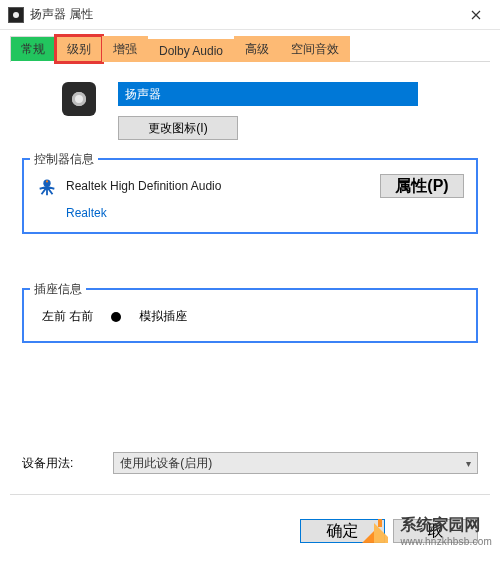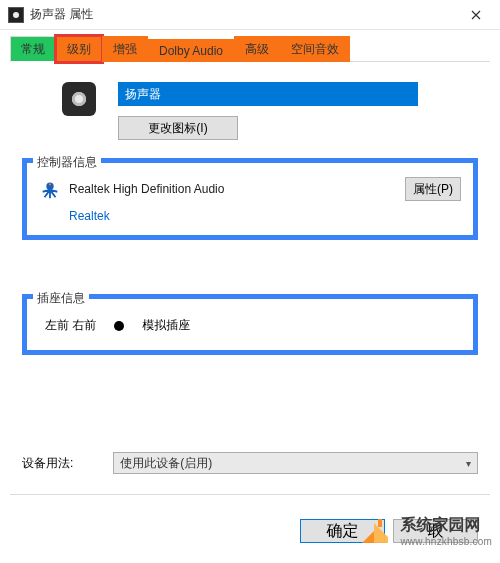--- a/index.html
+++ b/index.html
@@ -58,21 +58,21 @@
     left: 10px; right: 10px; bottom: 0;
     border-bottom: 1px solid #d9d9d9;
   }
   .tab {
     padding: 4px 10px;
     color: #333;
     border: 1px solid transparent;
     border-bottom: none;
     position: relative;
     z-index: 2;
-    background: #f97316;
+    background: #fdba74;
     cursor: default;
   }
   .tab.active {
     border-color: #d9d9d9;
     background: #22c55e;
   }
   .tab.active::after {
     content: "";
     position: absolute;
     left: 0; right: 0; bottom: -1px;
@@ -129,21 +129,21 @@
     height: 24px;
     background: #e1e1e1;
     border: 1px solid #adadad;
     font-size: 12px;
     font-family: inherit;
     cursor: default;
   }
 
   .group {
     margin-top: 18px;
-    border: 5px solid #3b82f6;
+    border: 2px solid #3b82f6;
     position: relative;
     padding: 14px 12px 12px 12px;
   }
   .group-title {
     position: absolute;
     top: -9px; left: 6px;
     background: #fff;
     padding: 0 4px;
     color: #333;
   }
@@ -153,25 +153,26 @@
   }
   .realtek-icon {
     width: 22px; height: 22px;
     margin-right: 8px;
     display: flex;
     align-items: center;
     justify-content: center;
   }
   .controller-name { flex: 1; color: #222; }
   .props-btn {
-    width: 56px; height: 24px;
+    width: 84px; height: 24px;
     background: #e1e1e1;
     border: 1px solid #adadad;
-    font-size: 12px;
+    font-size: 16px;
     font-family: inherit;
+    font-weight: bold;
   }
   .vendor-link {
     color: #0066cc;
     margin-left: 30px;
     margin-top: 8px;
     display: inline-block;
   }
 
   .jack-group {
     margin-top: 54px;

